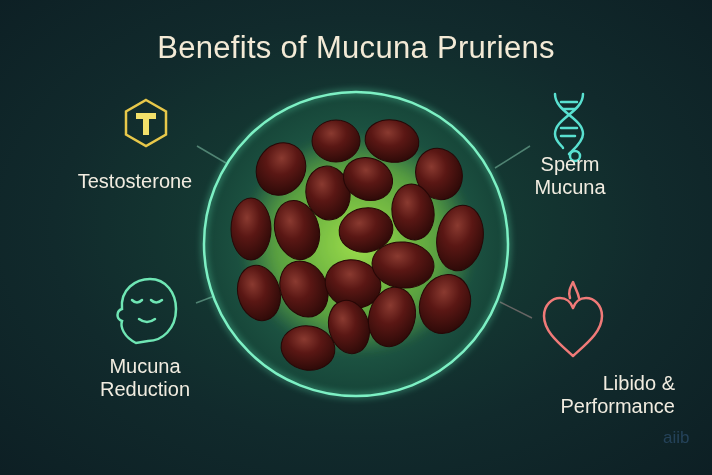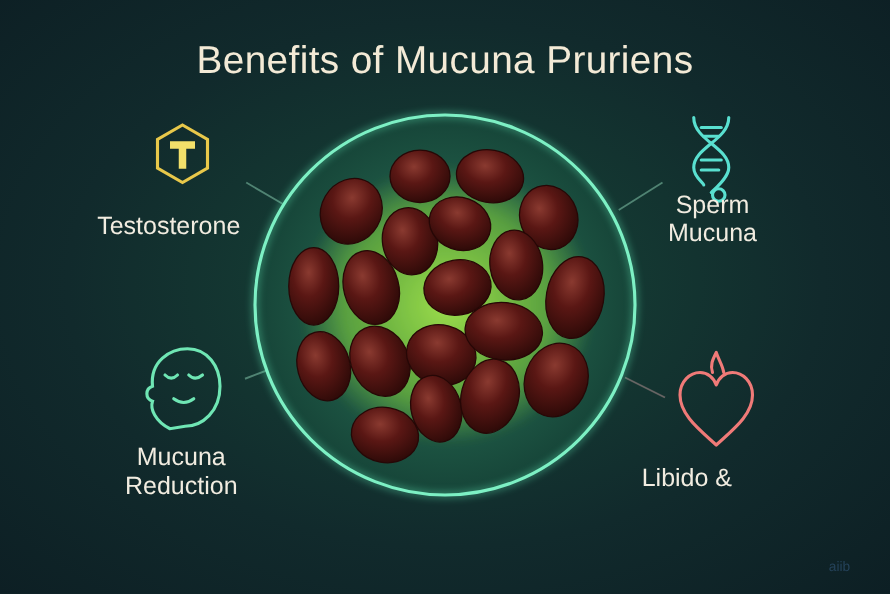--- a/index.html
+++ b/index.html
@@ -2,21 +2,21 @@
 <html><head>
 <meta charset="utf-8">
 <style>
   html, body { margin:0; padding:0; }
   body { width:712px; height:475px; overflow:hidden; background:#10262a; font-family:"Liberation Sans", sans-serif; }
   .stage { position:relative; width:712px; height:475px;
     background: radial-gradient(ellipse at 50% 48%, #1b4a3e 0%, #143832 30%, #112a2c 60%, #0d1f24 100%); }
   .title { position:absolute; left:0; right:0; top:30px; text-align:center; color:#f3ead6; font-size:31px; letter-spacing:0.3px; }
   .label { position:absolute; color:#f1ece0; font-size:20px; line-height:23px; text-align:center; }
   svg.abs { position:absolute; overflow:visible; }
-  .watermark { position:absolute; left:663px; top:448px; color:#2a4a66; font-size:11px; opacity:0.8; }
+  .watermark { position:absolute; left:663px; top:428px; color:#2a4a66; font-size:17px; opacity:0.8; }
 </style>
 </head>
 <body>
 
 <div class="stage">
   <div class="title">Benefits of Mucuna Pruriens</div>
 
   <svg class="abs" style="left:0;top:0" width="712" height="475">
     <line x1="197" y1="146" x2="226" y2="163" stroke="#6aa58f" stroke-width="1.5" opacity="0.7"></line>
     <line x1="495" y1="168" x2="530" y2="146" stroke="#6aa58f" stroke-width="1.5" opacity="0.7"></line>
@@ -106,18 +106,19 @@
     <div>Mucuna</div>
     <div>Reduction</div>
   </div>
 
   <svg class="abs" style="left:540px;top:278px" width="66" height="82" viewBox="0 0 66 82">
     <g fill="none" stroke="#f07a78" stroke-width="2.5" stroke-linecap="round" stroke-linejoin="round">
       <path d="M30 20 C28 14 30 10 33 4 C35 10 38 14 39 20"></path>
       <path d="M33 78 C20 66 4 54 4 38 C4 27 12 20 20 20 C26 20 31 24 33 30 C35 24 40 20 46 20 C54 20 62 27 62 38 C62 54 46 66 33 78 Z"></path>
     </g>
   </svg>
-  <div class="label" style="left:477px;top:372px;width:145px;">
+  <div class="label" style="left:530px;top:372px;width:145px;text-align:right;">
     <div>Libido &amp;</div>
+    <div>Performance</div>
   </div>
 
   <div class="watermark">aiib</div>
 </div>
 
 </body></html>

